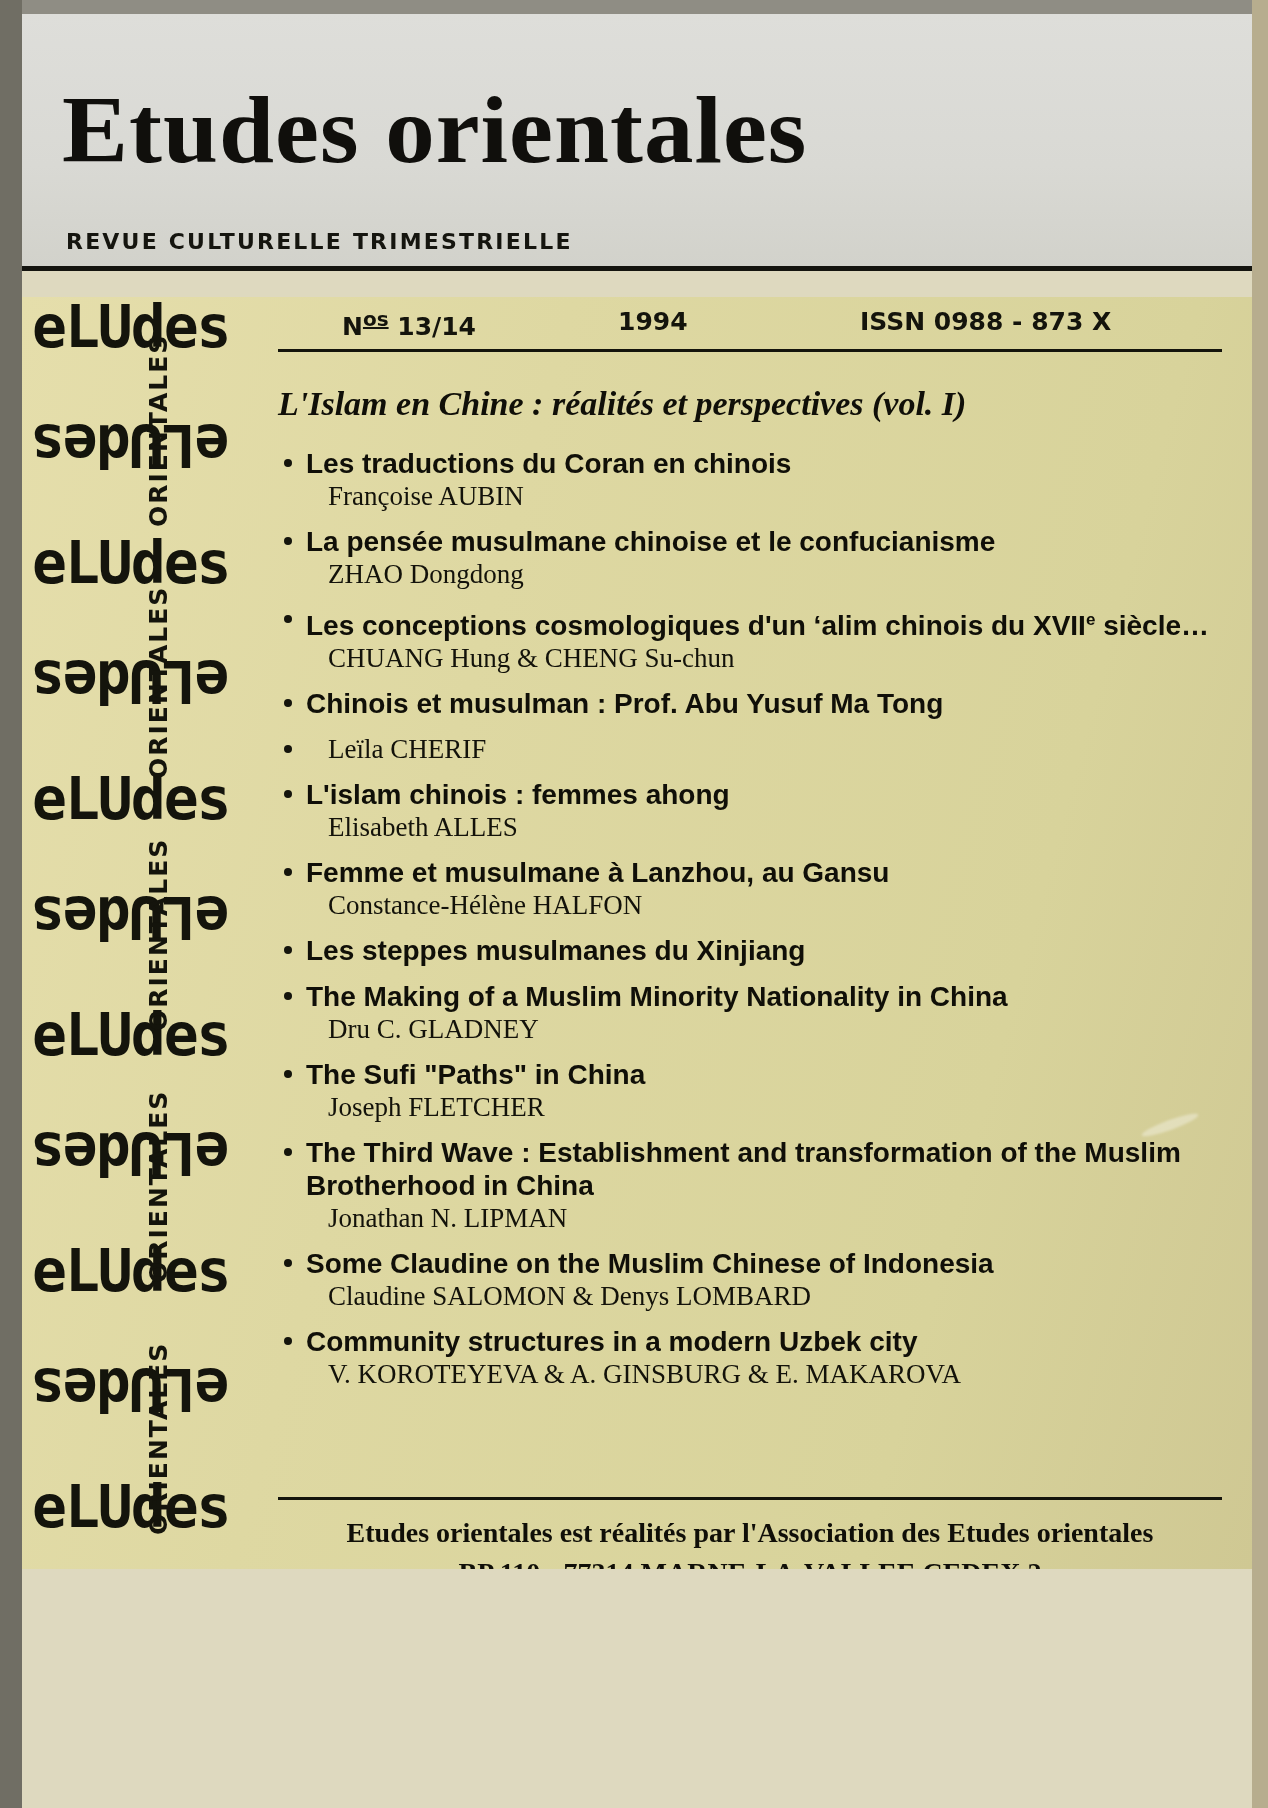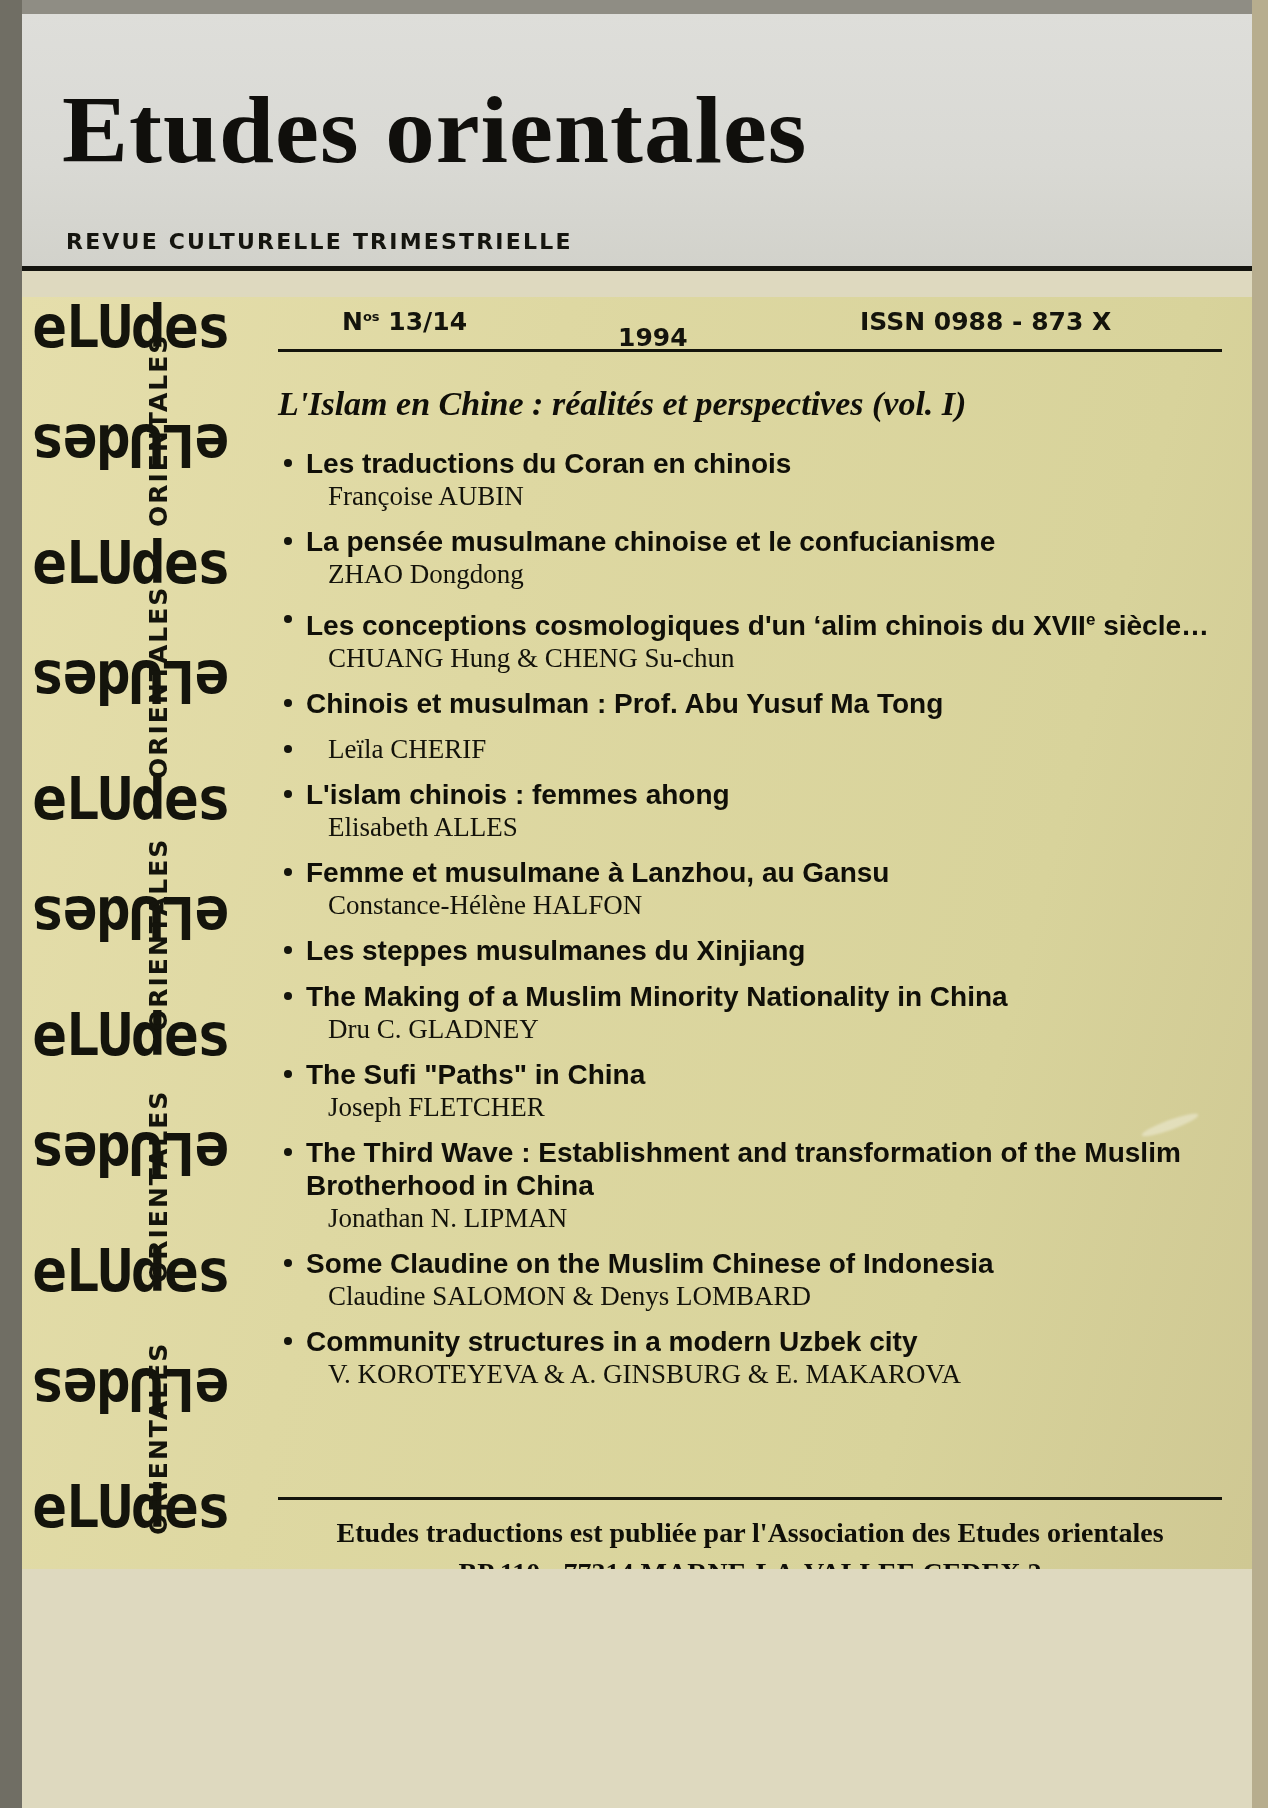--- a/index.html
+++ b/index.html
@@ -140,22 +140,22 @@
     left: 0;
     top: 10px;
     width: 944px;
     height: 44px;
     font-family: "DejaVu Sans", sans-serif;
     font-weight: bold;
     font-size: 25px;
     color: #14140c;
   }
   .issue-line .nos { position: absolute; left: 64px; top: 0; }
-  .issue-line .nos sup { font-size: 13px; }
-  .issue-line .year { position: absolute; left: 340px; top: 16px; }
+  .issue-line .nos sup { font-size: 20px; text-decoration: underline; }
+  .issue-line .year { position: absolute; left: 340px; top: 0; }
   .issue-line .issn { position: absolute; left: 582px; top: 0; }
 
   .rule {
     position: absolute;
     left: 0;
     width: 944px;
     height: 3px;
     background: #14140c;
   }
   .rule-top { top: 52px; }
@@ -374,21 +374,21 @@
           <div class="toc-item">
             <span class="bullet"></span>
             <div class="toc-title">Community structures in a modern Uzbek city</div>
             <div class="toc-author">V. KOROTEYEVA &amp; A. GINSBURG &amp; E. MAKAROVA</div>
           </div>
         </div>
 
       <div class="rule rule-bottom"></div>
 
       <div class="footer">
-        <div>Etudes traductions est publiée par l'Association des Etudes orientales</div>
+        <div>Etudes orientales est réalités par l'Association des Etudes orientales</div>
         <div>BP 110 - 77314  MARNE-LA-VALLEE CEDEX 2</div>
       </div>
 
     </div>
   </div>
 
   <div class="blemish" style="left:1140px; top:1120px; width:60px; height:10px; transform:rotate(-20deg);"></div>
 </div>
 
 </body></html>

